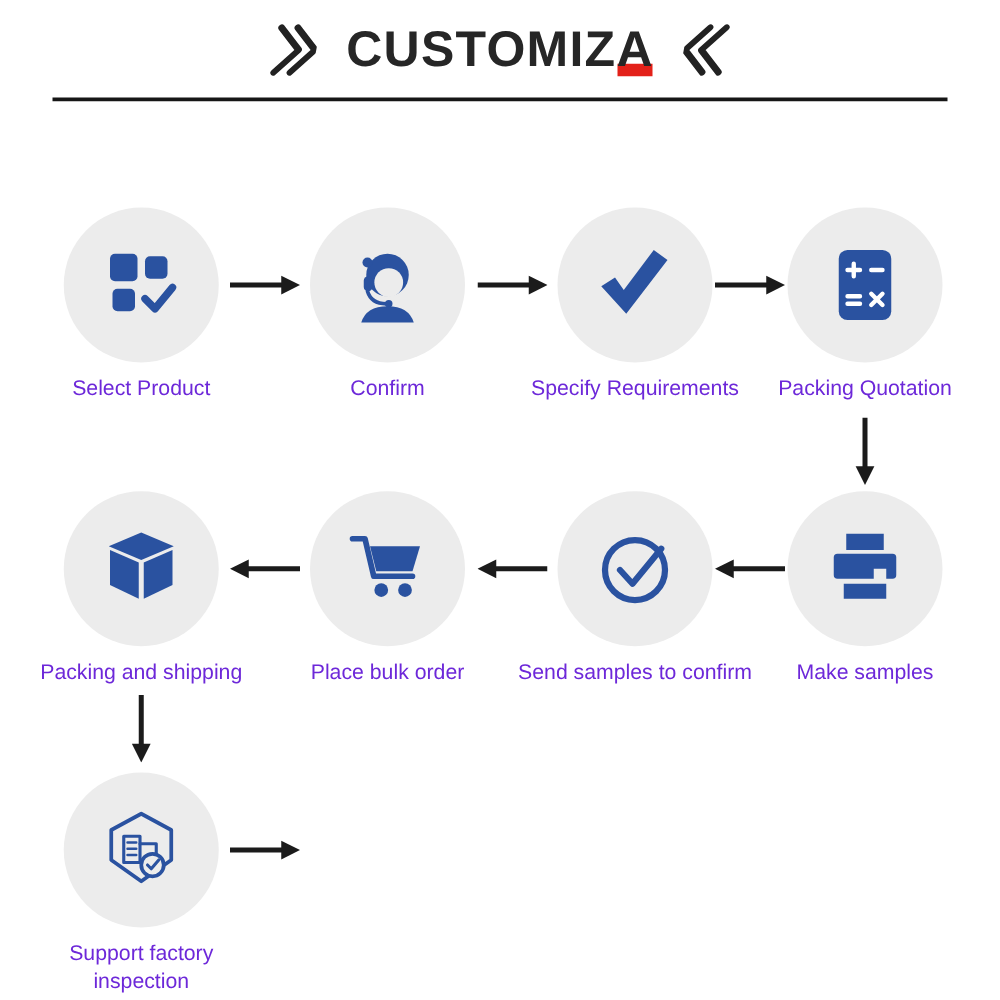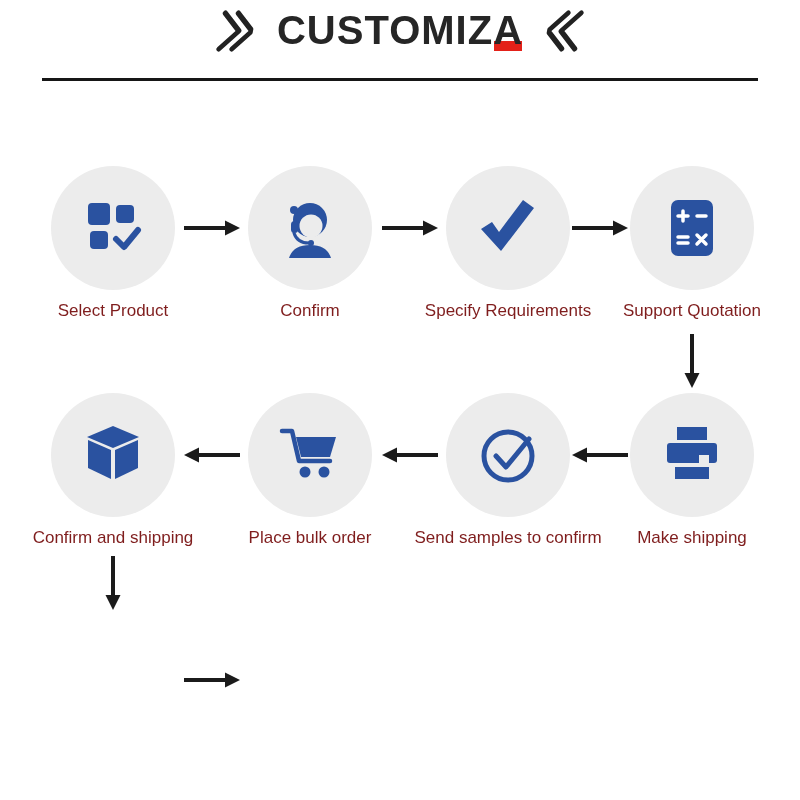--- a/index.html
+++ b/index.html
@@ -10,21 +10,21 @@
   }
   *{box-sizing:border-box;}
   body{margin:0;background:#ffffff;}
   .canvas{
     position:relative;width:800px;height:800px;margin:0 auto;background:#fff;
     font-family:"Liberation Sans", sans-serif;overflow:hidden;
   }
   
   .title-row{
     position:absolute;top:8px;left:0;width:800px;height:64px;
-    display:flex;justify-content:center;gap:24px;
+    display:flex;justify-content:center;align-items:center;gap:24px;
   }
   .title-text{
     font-size:40px;font-weight:700;color:#262626;letter-spacing:1px;
     white-space:pre;display:flex;align-items:baseline;
   }
   .accent{position:relative;z-index:0;}
   .accent::after{
     content:"";position:absolute;left:1px;right:1px;bottom:2px;height:10px;
     background:var(--accent);z-index:-1;
   }
@@ -33,21 +33,21 @@
     position:absolute;top:78px;left:42px;width:716px;height:3px;background:#161616;
   }
   
   .node{position:absolute;width:124px;}
   .circle{
     width:124px;height:124px;border-radius:50%;background:var(--circle);
     display:flex;align-items:center;justify-content:center;
   }
   .label{
     position:absolute;top:134px;left:62px;transform:translateX(-50%);
-    white-space:nowrap;font-size:17px;color:#7f1d1d;text-align:center;line-height:1.3;
+    white-space:nowrap;font-size:17px;color:#6d28d9;text-align:center;line-height:1.3;
   }
   .label.wrap{white-space:normal;width:160px;}
   
   .f{fill:var(--blue);}
   .s{fill:none;stroke:var(--blue);stroke-linecap:round;stroke-linejoin:round;}
   .bgf{fill:var(--circle);}
   .ws{fill:none;stroke:#ffffff;stroke-width:3.5;stroke-linecap:round;}
   .ink{fill:var(--ink);}
   .inks{fill:none;stroke:#222222;stroke-width:5;stroke-linecap:round;stroke-linejoin:round;}
   .arrow{position:absolute;}
@@ -106,21 +106,21 @@
     <div class="label">Confirm</div>
   </div>
 
   <div class="node" style="left:630px;top:166px">
     <div class="circle">
       <svg width="64" height="64" viewBox="0 0 64 64">
         <rect class="f" x="11" y="4" width="42" height="56" rx="7"></rect>
         <path class="ws" d="M18 20 h10 M23 15 v10 M37 20 h9 M18 41 h10 M18 47 h10 M37 39 l9 9 M46 39 l-9 9"></path>
       </svg>
     </div>
-    <div class="label">Support Quotation</div>
+    <div class="label">Packing Quotation</div>
   </div>
 
   <svg class="arrow" style="left:184px;top:219px" width="56" height="18" viewBox="0 0 56 18">
     <rect class="ink" x="0" y="7" width="43" height="4"></rect>
       <polygon class="ink" points="41,1.5 56,9 41,16.5"></polygon>
   </svg>
   <svg class="arrow" style="left:382px;top:219px" width="56" height="18" viewBox="0 0 56 18">
     <rect class="ink" x="0" y="7" width="43" height="4"></rect>
       <polygon class="ink" points="41,1.5 56,9 41,16.5"></polygon>
   </svg>
@@ -135,21 +135,21 @@
   </svg>
 
   <div class="node" style="left:51px;top:393px">
     <div class="circle">
       <svg width="64" height="64" viewBox="0 0 64 64">
         <polygon class="f" points="32,3 58,14 32,25 6,14"></polygon>
         <polygon class="f" points="7,17 30,27 30,56 7,45"></polygon>
         <polygon class="f" points="34,27 57,17 57,45 34,56"></polygon>
       </svg>
     </div>
-    <div class="label">Confirm and shipping</div>
+    <div class="label">Packing and shipping</div>
   </div>
 
   <div class="node" style="left:446px;top:393px">
     <div class="circle">
       <svg width="64" height="64" viewBox="0 0 64 64">
         <circle class="s" style="stroke-width:5" cx="32" cy="33" r="24"></circle>
         <path class="s" style="stroke-width:5" d="M20 33 l10 11 L53 16"></path>
       </svg>
     </div>
     <div class="label">Send samples to confirm</div>
@@ -169,41 +169,55 @@
 
   <div class="node" style="left:630px;top:393px">
     <div class="circle">
       <svg width="64" height="64" viewBox="0 0 64 64">
         <rect class="f" x="17" y="4" width="30" height="13"></rect>
         <rect class="f" x="7" y="20" width="50" height="20" rx="3"></rect>
         <rect class="f" x="15" y="44" width="34" height="12"></rect>
         <rect class="bgf" x="39" y="32" width="10" height="10"></rect>
       </svg>
     </div>
-    <div class="label">Make shipping</div>
+    <div class="label">Make samples</div>
   </div>
 
   <svg class="arrow" style="left:184px;top:446px" width="56" height="18" viewBox="0 0 56 18">
     <rect class="ink" x="13" y="7" width="43" height="4"></rect>
       <polygon class="ink" points="15,1.5 0,9 15,16.5"></polygon>
   </svg>
   <svg class="arrow" style="left:382px;top:446px" width="56" height="18" viewBox="0 0 56 18">
     <rect class="ink" x="13" y="7" width="43" height="4"></rect>
       <polygon class="ink" points="15,1.5 0,9 15,16.5"></polygon>
   </svg>
   <svg class="arrow" style="left:572px;top:446px" width="56" height="18" viewBox="0 0 56 18">
     <rect class="ink" x="13" y="7" width="43" height="4"></rect>
       <polygon class="ink" points="15,1.5 0,9 15,16.5"></polygon>
   </svg>
 
   <svg class="arrow" style="left:104px;top:556px" width="18" height="54" viewBox="0 0 18 54">
     <rect class="ink" x="7" y="0" width="4" height="41"></rect>
       <polygon class="ink" points="1.5,39 9,54 16.5,39"></polygon>
   </svg>
 
+  <div class="node" style="left:51px;top:618px">
+    <div class="circle">
+      <svg width="64" height="64" viewBox="0 0 64 64">
+        <path class="s" style="stroke-width:3" d="M32 3 L56 16 V40 L32 57 L8 40 V16 Z"></path>
+        <rect class="s" style="stroke-width:2.5" x="18" y="21" width="13" height="21"></rect>
+        <path class="s" style="stroke-width:2.5" d="M31 27 h13 v15"></path>
+        <path class="s" style="stroke-width:2" d="M21 26 h7 M21 31 h7 M21 36 h7"></path>
+        <circle class="bgf" cx="41" cy="44" r="9"></circle>
+        <circle class="s" style="stroke-width:3" cx="41" cy="44" r="9"></circle>
+        <path class="s" style="stroke-width:2.5" d="M37 44 l3 3 l6 -7"></path>
+      </svg>
+    </div>
+    <div class="label wrap">Support factory inspection</div>
+  </div>
 
 
   <svg class="arrow" style="left:184px;top:671px" width="56" height="18" viewBox="0 0 56 18">
     <rect class="ink" x="0" y="7" width="43" height="4"></rect>
       <polygon class="ink" points="41,1.5 56,9 41,16.5"></polygon>
   </svg>
 
 </div>
 
 </body></html>

